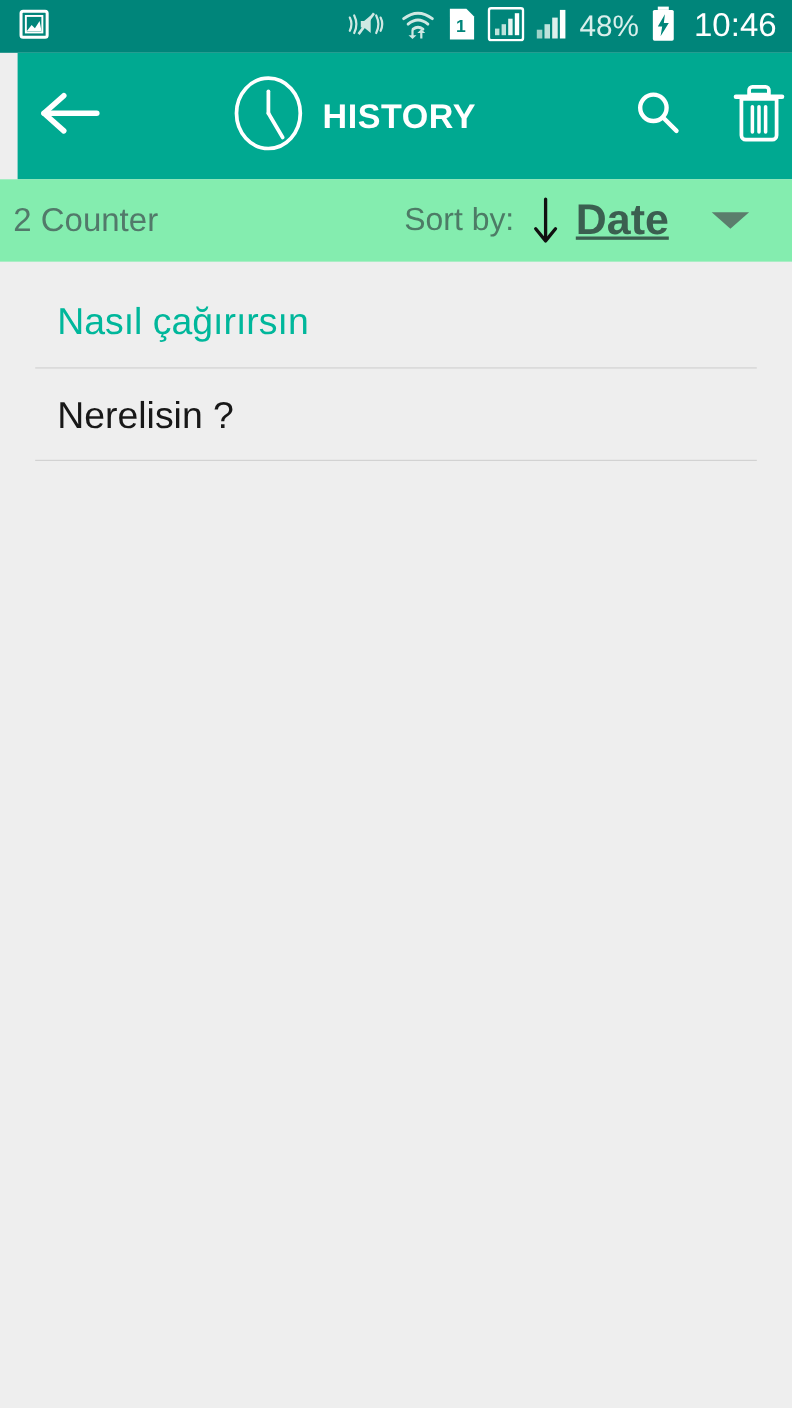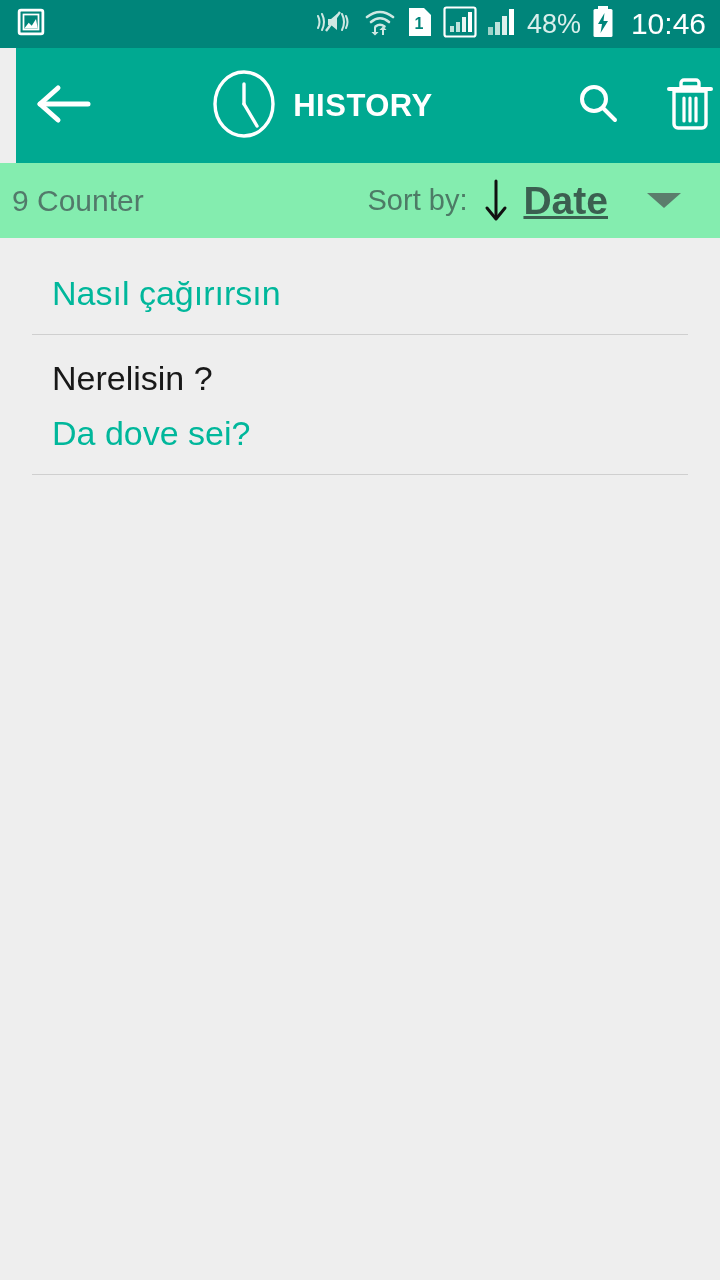--- a/index.html
+++ b/index.html
@@ -228,21 +228,21 @@
         <path d="M8 14 h32 v33 a4 4 0 0 1 -4 4 h-24 a4 4 0 0 1 -4 -4 z" fill="none" stroke="#ffffff" stroke-width="3.4"></path>
         <line x1="18" y1="21" x2="18" y2="44" stroke="#ffffff" stroke-width="3.2" stroke-linecap="round"></line>
         <line x1="24" y1="21" x2="24" y2="44" stroke="#ffffff" stroke-width="3.2" stroke-linecap="round"></line>
         <line x1="30" y1="21" x2="30" y2="44" stroke="#ffffff" stroke-width="3.2" stroke-linecap="round"></line>
       </svg>
     </span>
   </div>
 </div>
 
 <div class="sort-bar">
-  <span class="counter-text">9 Counter</span>
+  <span class="counter-text">2 Counter</span>
 
   <div class="sort-group">
     <span class="sort-label">Sort by:</span>
 
     <span class="sort-dir">
       <svg width="26" height="48" viewBox="0 0 26 48">
         <line x1="13" y1="4" x2="13" y2="40" stroke="#111111" stroke-width="3" stroke-linecap="round"></line>
         <polyline points="4,31 13,42 22,31" fill="none" stroke="#111111" stroke-width="3" stroke-linecap="round" stroke-linejoin="round"></polyline>
       </svg>
     </span>
@@ -257,17 +257,16 @@
 
 <div class="list">
 
   <div class="list-item">
     <div class="item-target">Nasıl çağırırsın</div>
   </div>
   <div class="divider"></div>
 
   <div class="list-item">
     <div class="item-source">Nerelisin ?</div>
-    <div class="item-target">Da dove sei?</div>
   </div>
   <div class="divider"></div>
 
 </div>
 
 </body></html>

